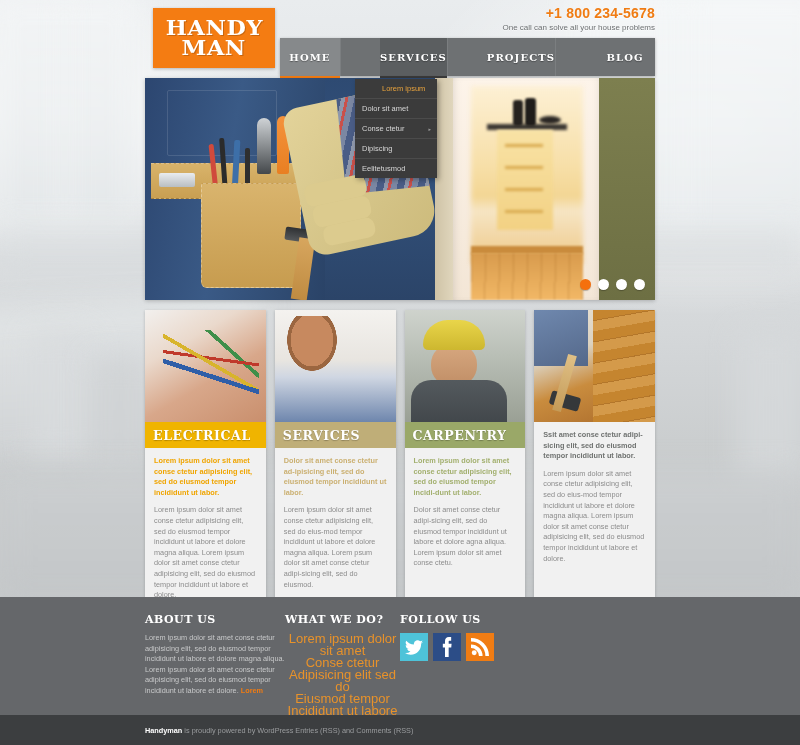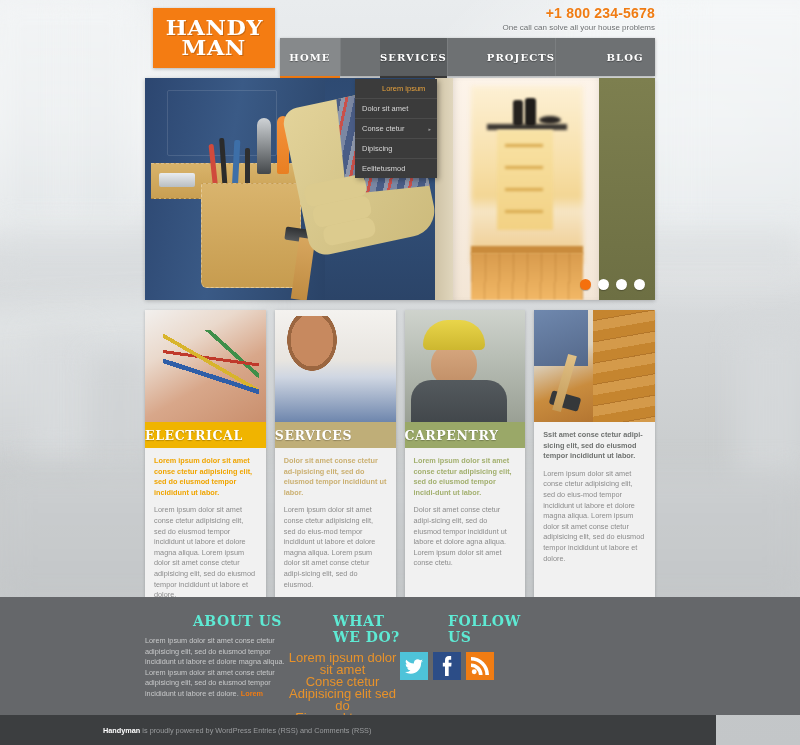--- a/index.html
+++ b/index.html
@@ -242,20 +242,21 @@
     display:flex; gap:9px; padding-top:10px; padding-bottom:8px;
   }
   .card {
     width:123px; background:#f1f1f1;
     box-shadow:0 1px 3px rgba(0,0,0,.2);
     display:flex; flex-direction:column;
   }
   .card-photo { height:112px; position:relative; overflow:hidden; }
   .card-title {
     height:26px; display:flex; align-items:center;
+    padding-left:8px;
     color:#fff; font-size:12.5px; font-weight:bold;
     letter-spacing:.6px; font-family:"DejaVu Serif", serif;
     text-shadow:0 1px 1px rgba(0,0,0,.25);
   }
   .card-body { padding:8px 9px 0 9px; flex:1; }
   .card-lead { font-size:7.3px; line-height:10.6px; font-weight:bold; margin-bottom:7px; }
   .card-text { font-size:7.3px; line-height:10.6px; color:#8c8c8c; }
   .card-foot { padding:9px 9px 11px 9px; }
   .readmore {
     display:inline-block; padding:4px 7px 3px 7px;
@@ -318,22 +319,22 @@
     background:#35383a; border-radius:3px; transform:rotate(16deg);
   }
 
   
   #footer-outer {
     position:absolute; left:0; top:597px; width:800px; height:118px;
     background:#65676a;
   }
   #footer { position:relative; width:510px; margin:0 auto; padding-top:16px; display:flex; }
   .fcol-h {
-    color:#5eead4; font-size:14px; font-weight:bold; letter-spacing:.5px;
-    font-family:"DejaVu Serif", serif; margin-bottom:7px;margin-left:48px;
+    color:#ffffff; font-size:11px; font-weight:bold; letter-spacing:.5px;
+    font-family:"DejaVu Serif", serif; margin-bottom:7px;
   }
   .fcol { }
   .fc-about { width:140px; }
   .fc-what  { width:115px; }
   .fc-testi { width:115px; }
   .fc-follow{ width:140px; }
   .f-text { color:#c8c9ca; font-size:7.3px; line-height:10.5px; }
   .f-more { color:#f07c13; font-weight:bold; cursor:pointer; }
   .f-link { display:block; color:#e8922a; font-size:13px; line-height:12px; cursor:pointer;text-align:center; }
   .testi-wrap { position:relative; padding-left:28px; }
@@ -348,21 +349,21 @@
     width:28px; height:28px; display:flex; align-items:center; justify-content:center;
     cursor:pointer; color:#fff;
   }
   .soc-tw { background:#4ec3d9; }
   .soc-fb { background:#2c4d87; }
   .soc-rss{ background:#f07c13; }
   .soc svg { display:block; }
 
   
   #copy-outer {
-    position:absolute; left:0; top:715px; width:716px; height:30px;
+    position:absolute; left:0; top:715px; width:800px; height:30px;
     background:#3c3e40;
   }
   #copy { width:510px; margin:0 auto; padding-top:11px;
           color:#9a9c9e; font-size:7.3px; }
   #copy b { color:#ffffff; }
 </style>
 </head>
 <body>
 
 <div id="page">

